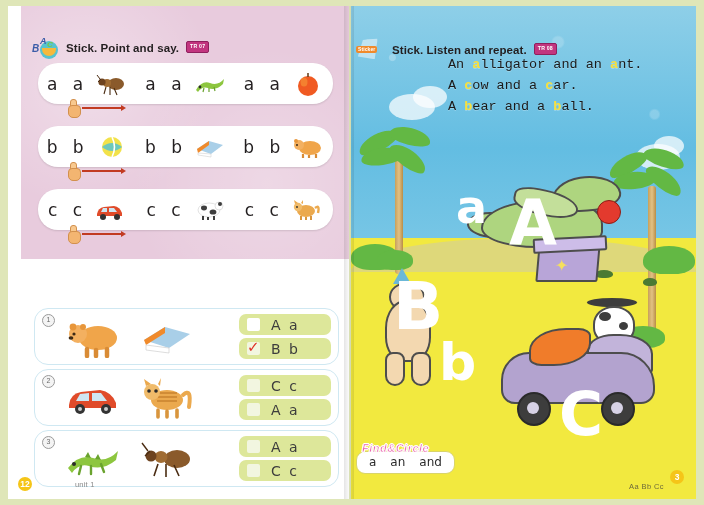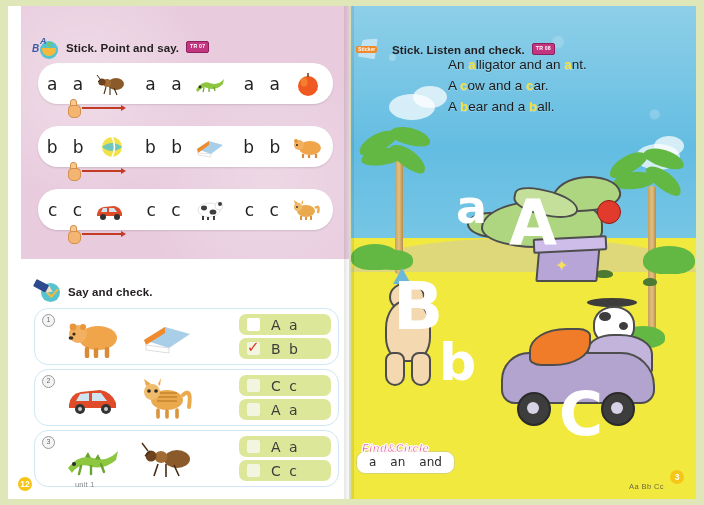--- a/index.html
+++ b/index.html
@@ -397,21 +397,21 @@
     position: absolute;
     left: 0; right: 0; top: 0; height: 34px;
     background: #ded87a;
     border-radius: 50% 50% 0 0 / 100% 100% 0 0;
   }
 
   #rhyme {
     position: absolute;
     left: 97px;
     top: 48px;
-    font-family: Liberation Sans, sans-serif;
+    font-family: Liberation Mono, monospace;
     font-size: 13.5px;
     line-height: 21px;
     color: #1b1b1b;
     text-shadow: 0 1px 0 rgba(255,255,255,.25);
   }
   #rhyme .hl { color: #f7e03d; font-weight: bold; }
 
   
   .big-letter {
     position: absolute;
@@ -836,28 +836,20 @@
           </svg>
         </span>
       </div>
     </div>
     <div class="hand" style="left:58px; top:219px;">
       <span class="finger"></span>
         <span class="palm"></span>
     </div>
     <div class="arrow" style="left:74px; top:227px; width:40px;"></div>
 
-    <div class="sec-head" style="left:26px; top:275px;">
-      <span class="pencil-icon">
-        <span class="disc"></span>
-        <span class="tick"></span>
-        <span class="pen"></span>
-      </span>
-      <span class="sec-title">Say and check.</span>
-    </div>
 
     <div class="check-row" style="top:302px;">
       <span class="row-num">1</span>
       <div class="check-pics">
         <span class="check-pic">
           <svg viewBox="0 0 56 42" width="56" height="42">
             <ellipse cx="33" cy="22" rx="19" ry="12" fill="#f0a54a"></ellipse>
             <circle cx="13" cy="18" r="9" fill="#f3b060"></circle>
             <circle cx="8" cy="11" r="3.4" fill="#e8963a"></circle>
             <circle cx="18" cy="11" r="3" fill="#e8963a"></circle>
@@ -973,21 +965,21 @@
     <div class="cloud" style="left:38px; top:88px; width:46px; height:26px;"></div>
     <div class="cloud" style="left:62px; top:80px; width:34px; height:22px;"></div>
     <div class="cloud" style="left:285px; top:138px; width:44px; height:26px;"></div>
     <div class="cloud" style="left:303px; top:130px; width:30px; height:20px;"></div>
 
     <div class="sec-head" style="left:4px; top:32px; z-index:8;">
       <span class="sticker-icon">
         <span class="shape"></span>
         <span class="tagword">Sticker</span>
       </span>
-      <span class="sec-title">Stick. Listen and check.</span>
+      <span class="sec-title">Stick. Listen and repeat.</span>
       <span class="audio-badge">TR 08</span>
     </div>
 
     <div id="rhyme">
       <div>
         <span>An </span><span class="hl">a</span><span>lligator and an </span><span class="hl">a</span><span>nt.</span>
       </div>
       <div>
         <span>A </span><span class="hl">c</span><span>ow and a </span><span class="hl">c</span><span>ar.</span>
       </div>

